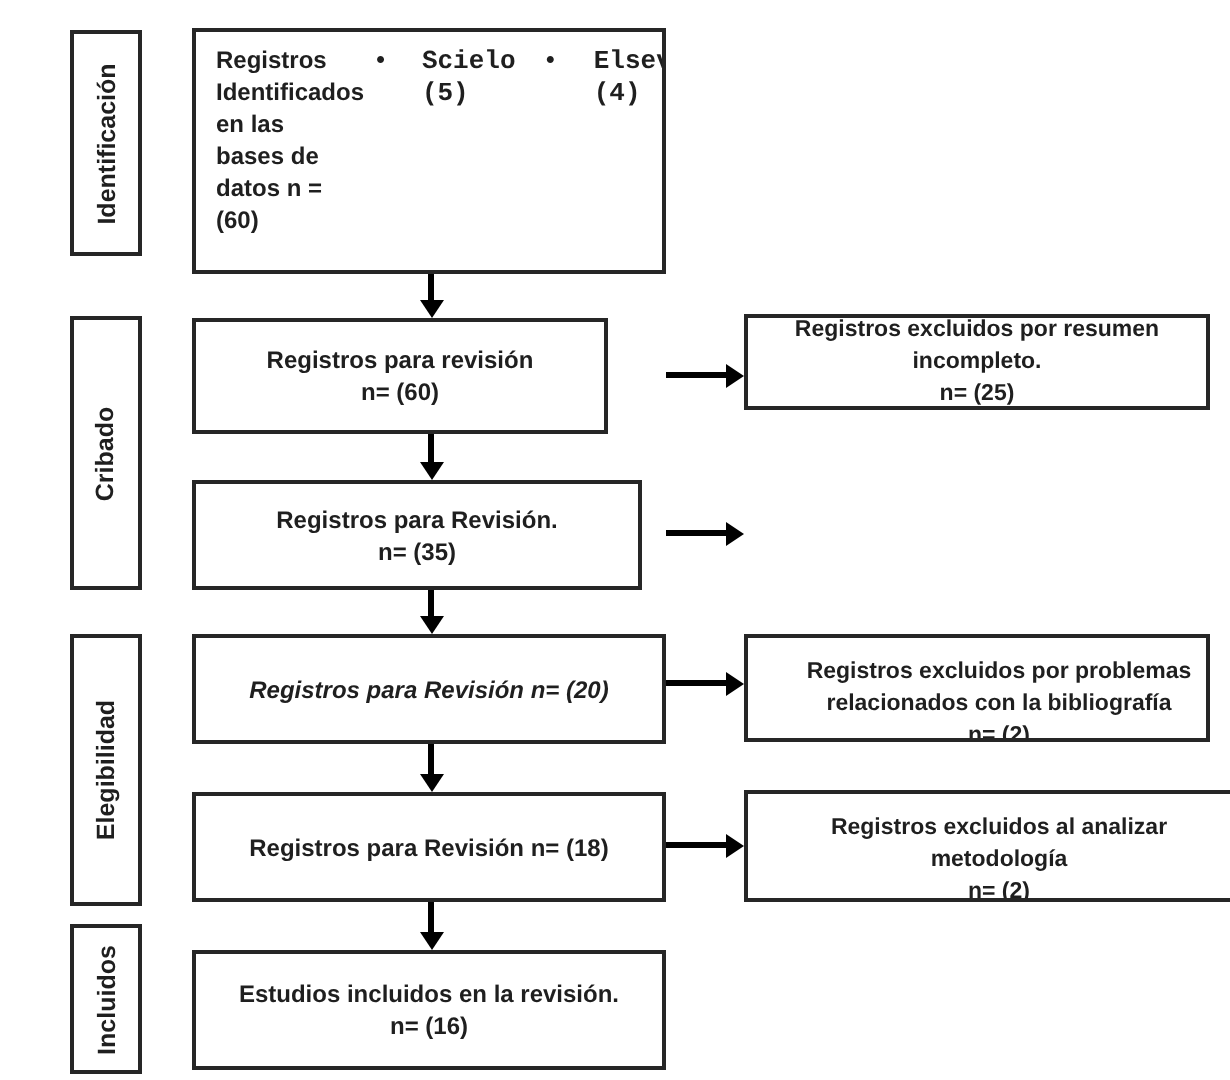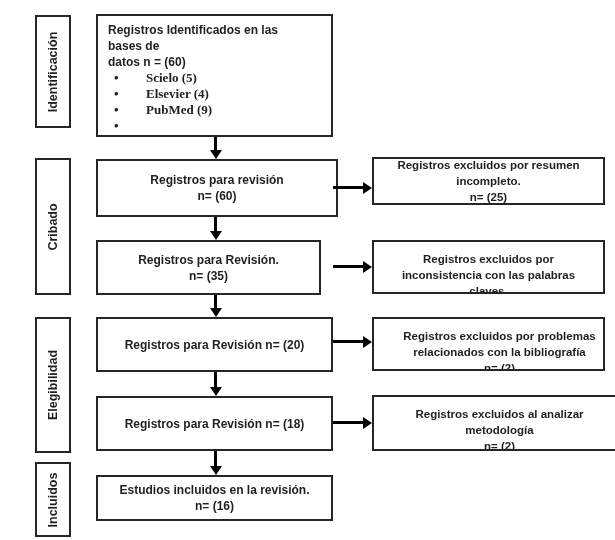--- a/index.html
+++ b/index.html
@@ -41,32 +41,32 @@
     transform: rotate(-90deg);
     white-space: nowrap;
     font-weight: bold;
     font-size: 12.5px;
   }
   .excl { font-size: 11.5px; }
   .clip-bottom { align-items: flex-start; padding-top: 9px; }
   .idbox {
     align-items: flex-start;
     justify-content: flex-start;
-    flex-direction: column;
+    flex-direction: row;
     text-align: left;
     padding: 6px 6px 1px 10px;
   }
   .idbox .intro { white-space: pre-line; }
   .bullet-row { display: flex; align-items: baseline; }
   .bullet-row .dot {
     width: 32px; text-align: left; padding-left: 6px;
     font-family: "Liberation Serif", serif; font-size: 13px;
   }
   .bullet-row .btxt {
-    font-family: Liberation Serif, serif;
+    font-family: Liberation Mono, monospace;
     font-size: 13px; font-weight: bold;
   }
   .arrow-v { position: absolute; width: 3px; background: #000000; }
   .arrow-v::after {
     content: ""; position: absolute; left: -4.5px; bottom: -9px;
     border-left: 6px solid transparent; border-right: 6px solid transparent;
     border-top: 9px solid #000000;
   }
   .arrow-h { position: absolute; height: 3px; background: #000000; }
   .arrow-h::after {
@@ -107,40 +107,37 @@
     </div>
     <div class="bullet-row">
       <span class="dot">•</span>
       <span class="btxt">PubMed (9)</span>
     </div>
     <div class="bullet-row">
       <span class="dot">•</span>
     </div>
   </div>
 
-  <div class="box" style="left:96px; top:159px; width:242px; height:58px;">Registros para revisión
+  <div class="box" style="left:96px; top:159px; width:208px; height:58px;">Registros para revisión
 n= (60)</div>
 
   <div class="box" style="left:96px; top:240px; width:225px; height:55px;">Registros para Revisión.
 n= (35)</div>
 
-  <div class="box" style="left:96px; top:317px; width:237px; height:55px;">Registros para Revisión n= (20)</div>
+  <div class="box" style="left:96px; top:317px; width:237px; height:55px;font-style:italic;">Registros para Revisión n= (20)</div>
 
   <div class="box" style="left:96px; top:396px; width:237px; height:55px;">Registros para Revisión n= (18)</div>
 
-  <div class="box" style="left:96px; top:475px; width:237px; height:46px;">Estudios incluidos en la revisión.
+  <div class="box" style="left:96px; top:475px; width:237px; height:60px;">Estudios incluidos en la revisión.
 n= (16)</div>
 
   <div class="box excl" style="left:372px; top:157px; width:233px; height:48px;">Registros excluidos por resumen
 incompleto.
 n= (25)</div>
 
-  <div class="box excl clip-bottom" style="left:372px; top:240px; width:233px; height:54px;">Registros excluidos por
-inconsistencia con las palabras
-claves.</div>
 
   <div class="box excl clip-bottom" style="left:372px; top:317px; width:233px; height:54px;padding-left:24px;">Registros excluidos por problemas
 relacionados con la bibliografía
 n= (2)</div>
 
   <div class="box excl clip-bottom" style="left:372px; top:395px; width:255px; height:56px;">Registros excluidos al analizar
 metodología
 n= (2)</div>
 
   <div class="arrow-v" style="left:214px; top:137px; height:13px;"></div>

